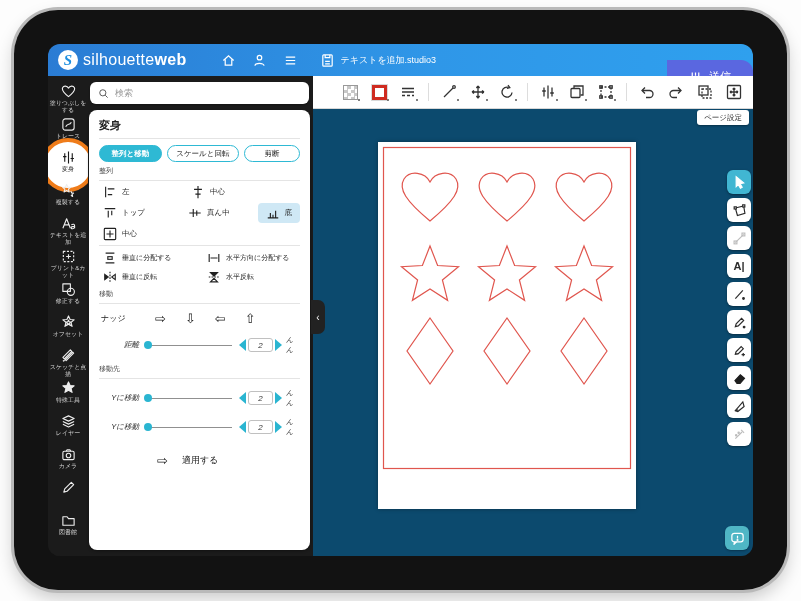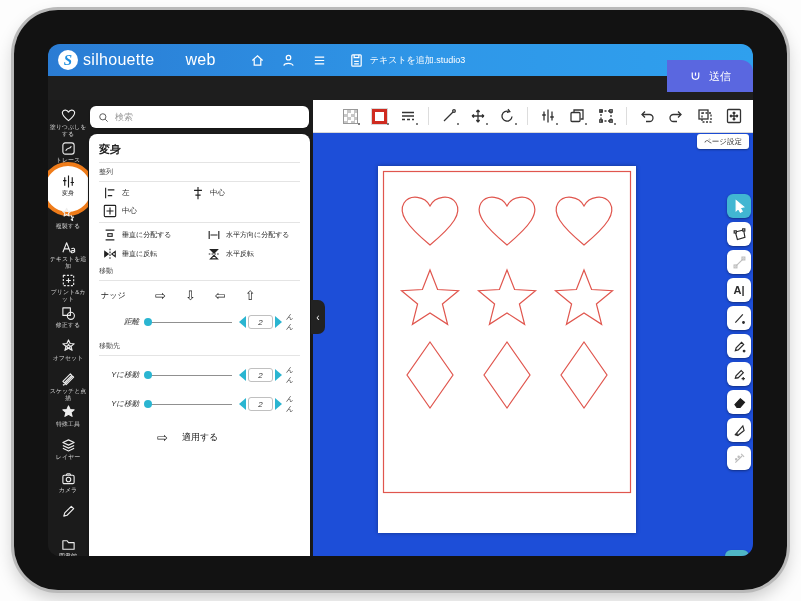--- a/index.html
+++ b/index.html
@@ -14,37 +14,37 @@
 
   
   .topbar { position:absolute; left:0; top:0; width:100%; height:32px;
     background:linear-gradient(90deg,#2a7cd4 0%, #2f97e8 55%, #2fa0ee 100%);
     display:flex; align-items:center; color:#fff; }
   .logo { display:flex; align-items:center; gap:5px; margin-left:10px; }
   .logo-circle { width:20px; height:20px; background:#fff; border-radius:50%;
     display:flex; align-items:center; justify-content:center;
     color:#1f8fe0; font-weight:bold; font-style:italic; font-size:15px; font-family:"Liberation Serif", serif; }
   .brand { font-size:16px; letter-spacing:.3px; }
-  .brand b { font-weight:normal;margin-left:31px; }
+  .brand b { font-weight:bold; }
   .tb-ic { width:15px; height:15px; display:inline-block; }
   .tb-ic svg { width:100%; height:100%; stroke:#fff; fill:none; stroke-width:1.3; }
   .tb-icons { display:flex; align-items:center; gap:16px; margin-left:34px; }
   .filewrap { display:flex; align-items:center; gap:6px; margin-left:22px; font-size:9px; }
   .tb-spacer { flex:1; }
   .tab-design { height:32px; width:106px; background:#fff; color:#1c1c1c;
     border-radius:9px 9px 0 0; display:flex; align-items:center; justify-content:center; gap:7px;
     font-size:11px; font-weight:bold; }
   .tab-design svg { width:13px; height:13px; stroke:#1c1c1c; fill:none; stroke-width:1.5; }
   .tab-send { height:32px; width:86px; background:#5a67e0; color:#fff;
     border-radius:0 12px 0 0; display:flex; align-items:center; justify-content:center; gap:7px;
     font-size:11px;margin-top:32px; }
   .tab-send svg { width:13px; height:13px; stroke:#fff; fill:none; stroke-width:1.5; }
 
   
-  .content { position:absolute; left:0; top:32px; width:100%; height:480px; display:flex;margin-top:24px; }
+  .content { position:absolute; left:0; top:32px; width:100%; height:480px; display:flex; }
 
   
   .iconbar { width:40px; height:100%; background:#1b1b1b; display:flex; flex-direction:column;
     align-items:center; padding-top:6px; overflow:visible; flex:0 0 40px; }
   .sb-item { width:40px; min-height:33px; display:flex; flex-direction:column; align-items:center;
     justify-content:flex-start; gap:1px; color:#ededed; position:relative; padding-top:2px; }
   .sb-ic { width:15px; height:15px; position:relative; z-index:1; }
   .sb-ic svg { width:100%; height:100%; stroke:currentColor; fill:none; stroke-width:1.2; stroke-linejoin:round; }
   .sb-lb { font-size:6px; line-height:1.15; text-align:center; color:#d6d6d6; width:38px; position:relative; z-index:1; }
   .sb-item.active { color:#1a1a1a; }
@@ -95,21 +95,21 @@
     display:flex; align-items:center; justify-content:center; color:#333; background:#fff; }
   .unit { font-size:7px; color:#333; margin-left:4px; width:14px; }
   .apply-row { display:flex; align-items:center; gap:14px; margin-top:16px; margin-left:58px; font-size:9px; color:#222; }
   .apply-row .arr { font-size:13px; }
 
   .collapse-handle { position:absolute; left:263px; top:256px; width:14px; height:34px; background:#222;
     border-radius:0 7px 7px 0; color:#fff; font-size:10px; display:flex; align-items:center;
     justify-content:center; z-index:5; }
 
   
-  .canvas { flex:1; position:relative; background:#1d4ed8; overflow:hidden; }
+  .canvas { flex:1; position:relative; background:#0c4a6e; overflow:hidden; }
   .cv-toolbar { position:absolute; left:0; top:0; width:100%; height:33px; background:#fff;
     border-bottom:1px solid #d8d8d8; display:flex; align-items:center; justify-content:flex-end;
     gap:11px; padding-right:10px; }
   .ct { width:18px; height:18px; display:flex; align-items:center; justify-content:center; position:relative; }
   .ct svg { width:16px; height:16px; stroke:#333; fill:none; stroke-width:1.3; }
   .ct.dd::after { content:""; position:absolute; right:-1px; bottom:0; width:2px; height:2px; background:#555; border-radius:50%; }
   .vdiv { width:1px; height:18px; background:#ddd; }
   .checker { width:15px; height:15px; border:1px solid #999;
     background-image:conic-gradient(#c8c8c8 25%, #fff 0 50%, #c8c8c8 0 75%, #fff 0);
     background-size:7px 7px; }
@@ -275,39 +275,64 @@
         <svg viewBox="0 0 16 16">
               <circle cx="7" cy="7" r="4.5"></circle>
               <path d="M10.5 10.5L14 14"></path>
             </svg>
         <input class="search-input" placeholder="検索" style="">
       </div>
 
       <div class="main-card">
         <div class="p-title">変身</div>
         <hr class="div">
+        <div class="tabs">
+          <div class="pill active w1">整列と移動</div>
+          <div class="pill w2">スケールと回転</div>
+          <div class="pill w3">剪断</div>
+        </div>
 
         <div class="sec-lb">整列</div>
         <hr class="div">
 
         <div class="al-row">
           <div class="al-item col1">
             <svg viewBox="0 0 16 16">
                   <path d="M3 2v12M5.5 4.5h7.5M5.5 11h5"></path>
                 </svg>
             <span>左</span>
           </div>
           <div class="al-item">
             <svg viewBox="0 0 16 16">
                   <path d="M8 1v14M3.5 5h9M5 10.5h6"></path>
                 </svg>
             <span>中心</span>
           </div>
         </div>
 
+        <div class="al-row">
+          <div class="al-item col1">
+            <svg viewBox="0 0 16 16">
+                  <path d="M2 3h12M6 5.5v7.5M10 5.5v5"></path>
+                </svg>
+            <span>トップ</span>
+          </div>
+          <div class="al-item col2">
+            <svg viewBox="0 0 16 16">
+                  <path d="M1.5 8h13M6 3.5v9M10 5v6"></path>
+                </svg>
+            <span>真ん中</span>
+          </div>
+          <div class="al-item hl">
+            <svg viewBox="0 0 16 16">
+                  <path d="M2 13.5h12M5 8v5.5M8 10v3.5M11 5.5v8"></path>
+                </svg>
+            <span>底</span>
+          </div>
+        </div>
 
         <div class="al-row">
           <div class="al-item col1">
             <svg viewBox="0 0 16 16">
                   <rect x="1.5" y="1.5" width="13" height="13" rx="1"></rect>
                   <path d="M8 4v8M4 8h8"></path>
                 </svg>
             <span>中心</span>
           </div>
         </div>

